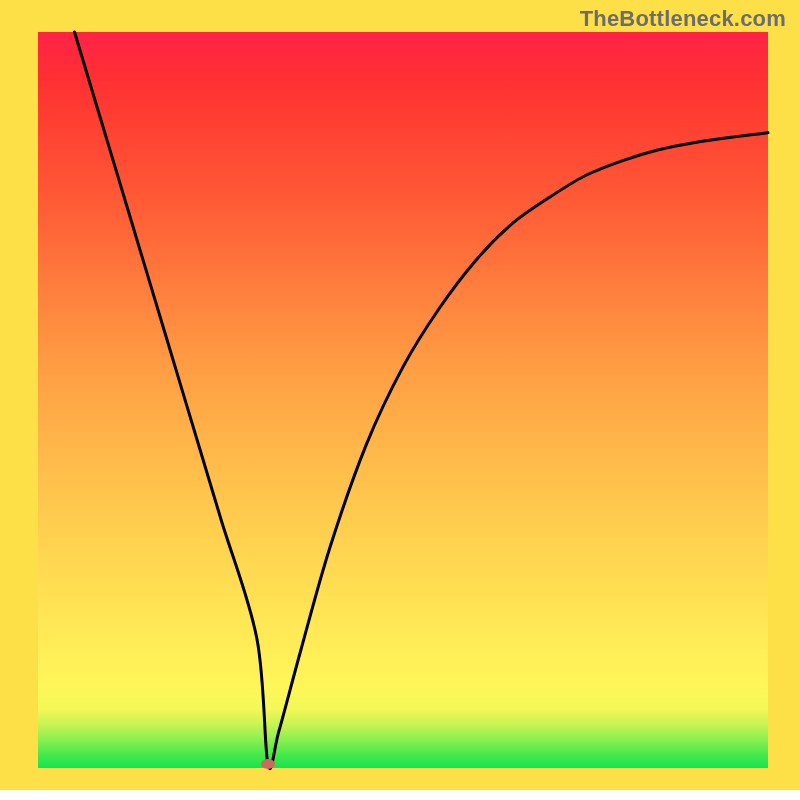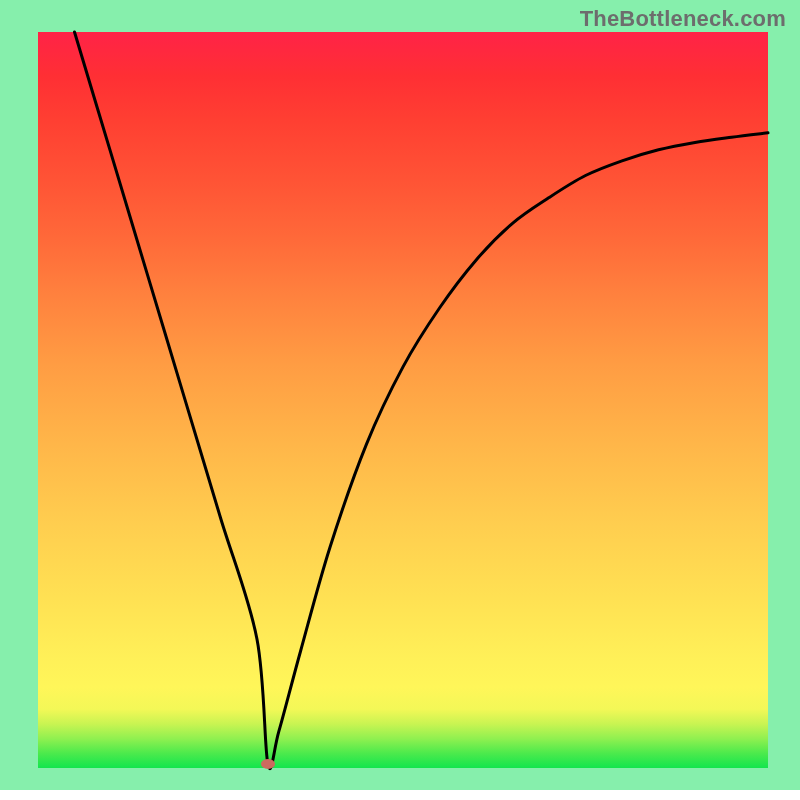--- a/index.html
+++ b/index.html
@@ -8,21 +8,21 @@
     width: 800px;
     height: 800px;
     overflow: hidden;
     font-family: Arial, Helvetica, sans-serif;
     background: #ffffff;
   }
   .outer {
     position: relative;
     width: 800px;
     height: 790px;
-    background: #86efac;
+    background: #fde047;
   }
   .watermark {
     position: absolute;
     top: 6px;
     right: 14px;
     color: #6d6d6d;
     font-size: 22px;
     font-weight: 600;
     letter-spacing: 0.2px;
     z-index: 10;

